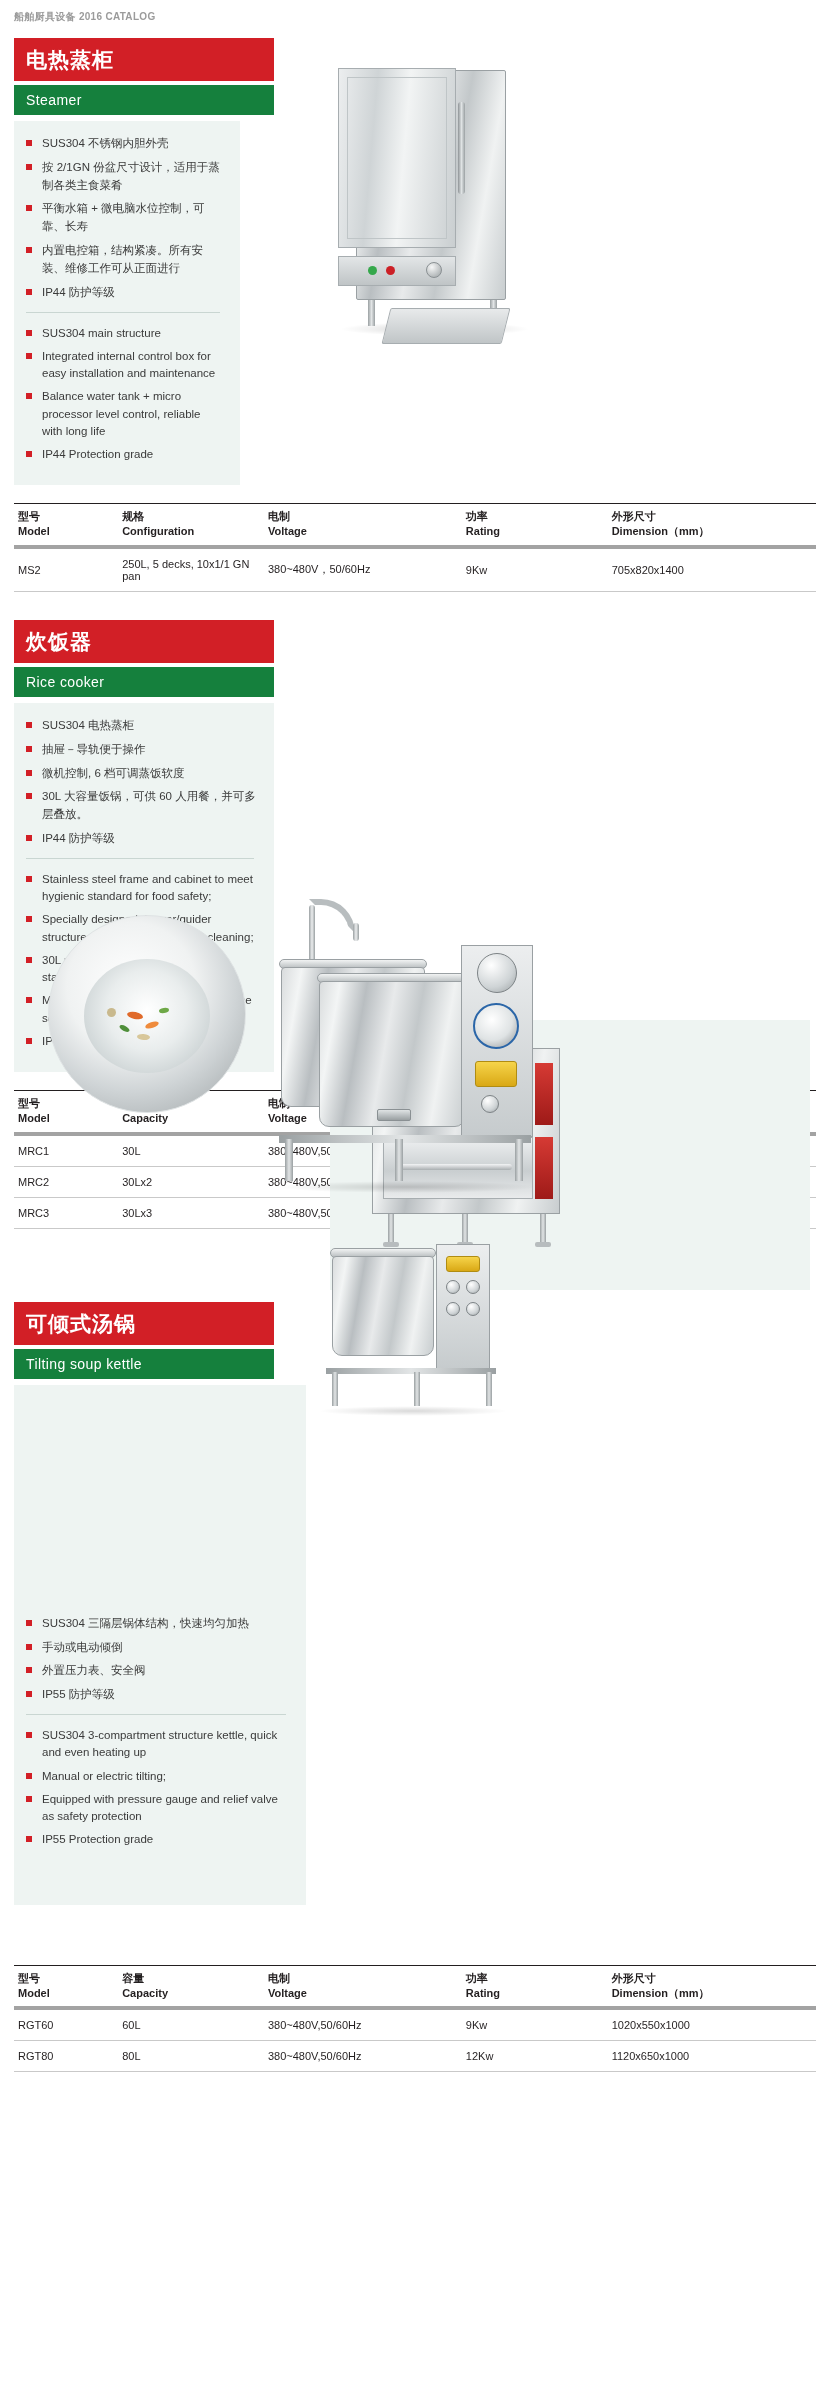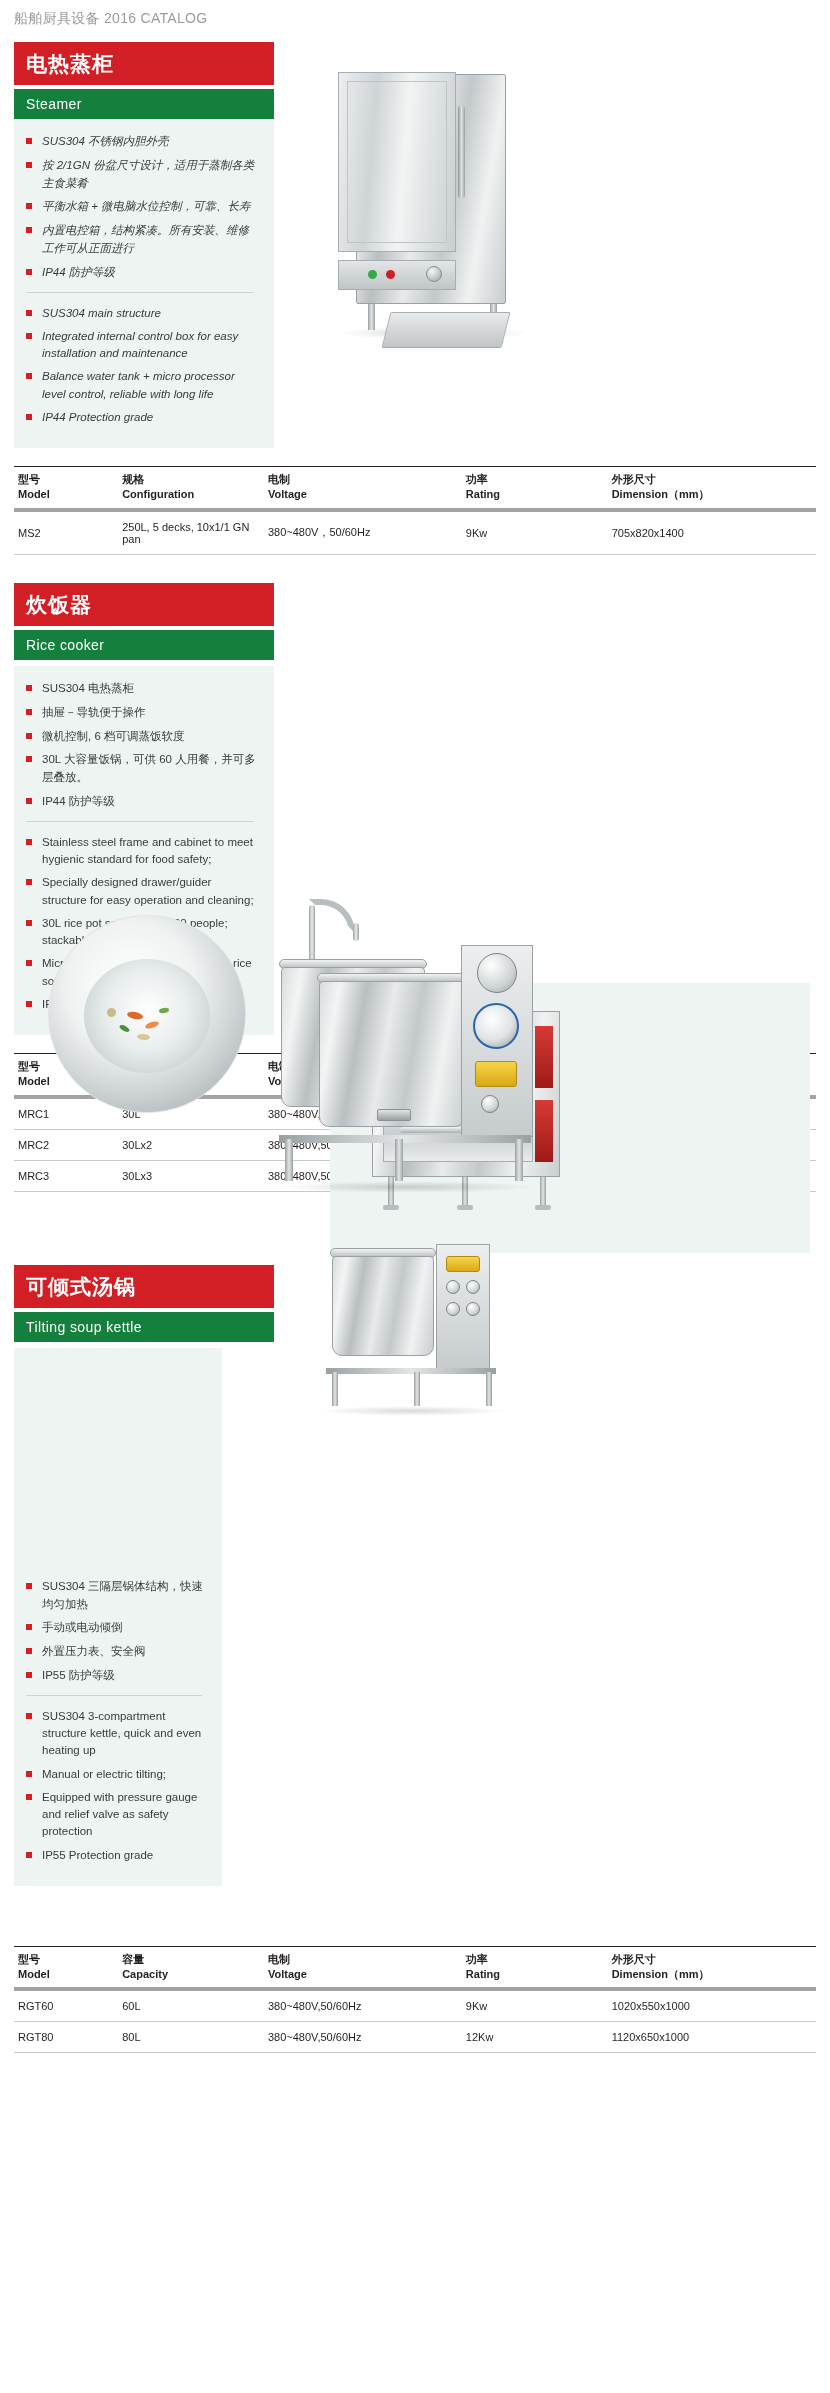--- a/index.html
+++ b/index.html
@@ -15,24 +15,25 @@
   }
   .page {
     position: relative;
     width: 830px;
     min-height: 2393px;
     padding: 0;
   }
 
   
   .running-head {
-    font-size: 14px;
+    font-size: 10px;
     color: #9b9b9b;
     letter-spacing: .3px;
     padding: 10px 12px 0 14px;
+    font-weight: bold;
   }
   .running-head-right {
     font-size: 11.5px;
     color: #9b9b9b;
     letter-spacing: .3px;
     text-align: right;
     padding: 0 22px 0 0;
   }
 
   
@@ -285,21 +286,21 @@
 
   <div class="running-head">船舶厨具设备 2016 CATALOG</div>
 
   <div class="section" style="margin-top:14px;">
 
     <div class="title-block">
       <div class="title-cn">电热蒸柜</div>
       <div class="title-en">Steamer</div>
     </div>
 
-    <div class="feature-box" style="width:260px;margin-top:0;min-height:214px;font-style:italic;">
+    <div class="feature-box" style="width:226px;margin-top:6px;min-height:214px;">
       <ul class="features cn">
         <li>SUS304 不锈钢内胆外壳</li>
         <li>按 2/1GN 份盆尺寸设计，适用于蒸制各类主食菜肴</li>
         <li>平衡水箱 + 微电脑水位控制，可靠、长寿</li>
         <li>内置电控箱，结构紧凑。所有安装、维修工作可从正面进行</li>
         <li>IP44 防护等级</li>
       </ul>
       <div class="divider-line"></div>
       <ul class="features en">
         <li>SUS304 main structure</li>
@@ -440,21 +441,21 @@
 
   <div class="running-head-right" style="margin-top:44px;">A-PLUS 船舶厨具设备</div>
 
   <div class="section" style="margin-top:14px;">
 
     <div class="title-block">
       <div class="title-cn">可倾式汤锅</div>
       <div class="title-en">Tilting soup kettle</div>
     </div>
 
-    <div class="feature-box" style="width:208px;margin-top:6px;min-height:520px;padding-top:230px;">
+    <div class="feature-box" style="width:292px;margin-top:6px;min-height:520px;padding-top:230px;">
       <ul class="features cn">
         <li>SUS304 三隔层锅体结构，快速均匀加热</li>
         <li>手动或电动倾倒</li>
         <li>外置压力表、安全阀</li>
         <li>IP55 防护等级</li>
       </ul>
       <div class="divider-line"></div>
       <ul class="features en">
         <li>SUS304 3-compartment structure kettle, quick and even heating up</li>
         <li>Manual or electric tilting;</li>

